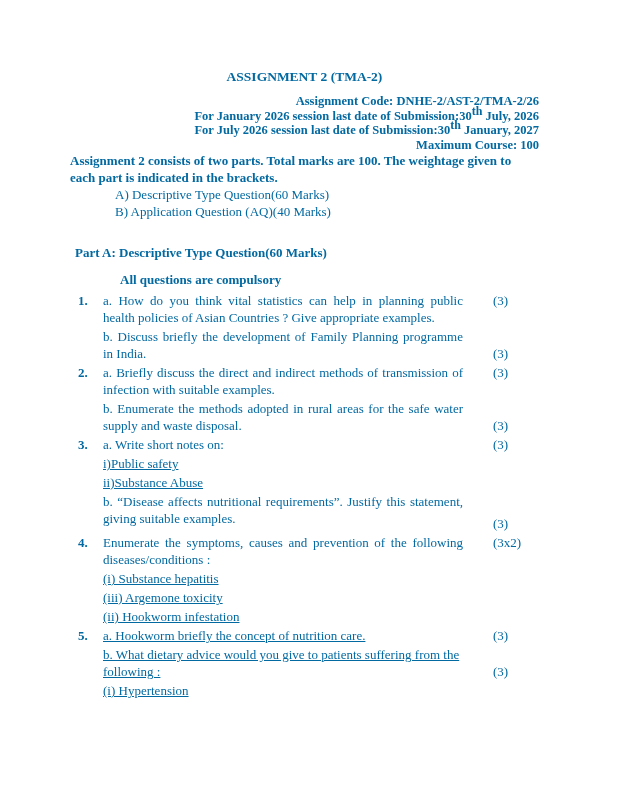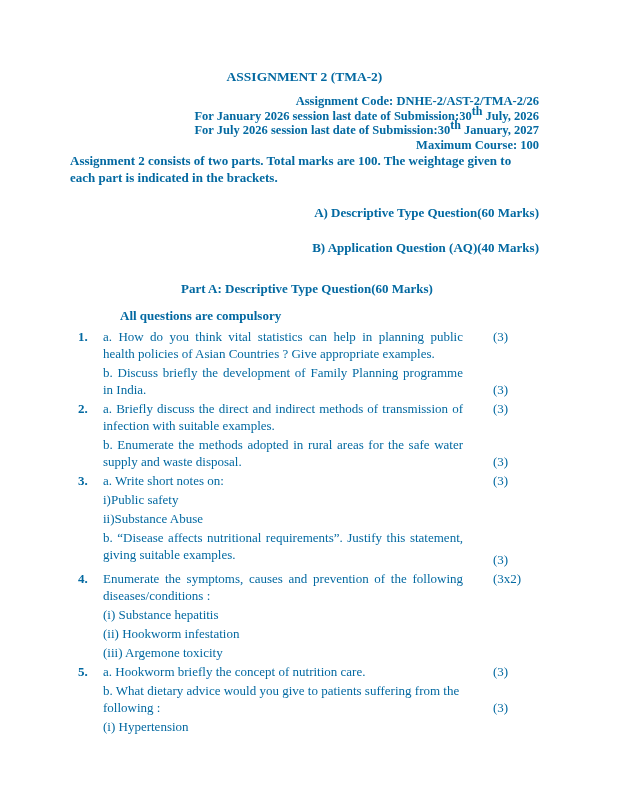--- a/index.html
+++ b/index.html
@@ -29,47 +29,47 @@
   }
   .header-block .hline { white-space: nowrap; }
   sup { font-size: 12px; vertical-align: super; line-height: 0; }
   .intro {
     margin-top: 0;
     font-weight: bold;
     width: 462px;
   }
   .ab-row {
     display: flex;
-    justify-content: flex-end;
-    font-weight: bold;
-    margin-top: 18px;
+    justify-content: flex-start;
+    font-weight: normal;
+    margin-top: 0;
   }
   .ab-row .ab-label { padding-left: 45px; }
   .parta-row {
     display: flex;
-    justify-content: center;
+    justify-content: flex-start;
     font-weight: bold;
     margin-top: 24px;
   }
   .parta-row .parta-label { padding-left: 5px; }
   .note {
     font-weight: bold;
     padding-left: 50px;
     margin-top: 10px;
     margin-bottom: 4px;
   }
   .q { margin-bottom: 2px; }
   .qrow {
     display: grid;
     grid-template-columns: 33px 360px 1fr;
     margin-bottom: 2px;
   }
   .qnum { font-weight: bold; padding-left: 8px; }
   .qtext { text-align: justify; }
-  .qtext.nojust { text-align: left; }
+  .qtext.nojust { text-align: left; text-decoration: underline; }
   .qmarks { padding-left: 30px; white-space: nowrap; }
   .qmarks.offset1 { margin-top: 17px; }
   .qmarks.low { margin-top: 22px; }
 </style>
 </head>
 <body>
 
 <div class="page">
 
   <div class="doc-title">ASSIGNMENT 2 (TMA-2)</div>
@@ -153,26 +153,26 @@
       <div class="qtext">Enumerate the symptoms, causes and prevention of the following diseases/conditions :</div>
       <div class="qmarks">(3x2)</div>
     </div>
     <div class="qrow">
       <div class="qnum"></div>
       <div class="qtext nojust">(i) Substance hepatitis</div>
       <div class="qmarks"></div>
     </div>
     <div class="qrow">
       <div class="qnum"></div>
-      <div class="qtext nojust">(ii) Hookworm infestation</div>
+      <div class="qtext nojust">(iii) Argemone toxicity</div>
       <div class="qmarks"></div>
     </div>
     <div class="qrow">
       <div class="qnum"></div>
-      <div class="qtext nojust">(iii) Argemone toxicity</div>
+      <div class="qtext nojust">(ii) Hookworm infestation</div>
       <div class="qmarks"></div>
     </div>
   </div>
 
   <div class="q">
     <div class="qrow">
       <div class="qnum">5.</div>
       <div class="qtext nojust">a. Hookworm briefly the concept of nutrition care.</div>
       <div class="qmarks">(3)</div>
     </div>

